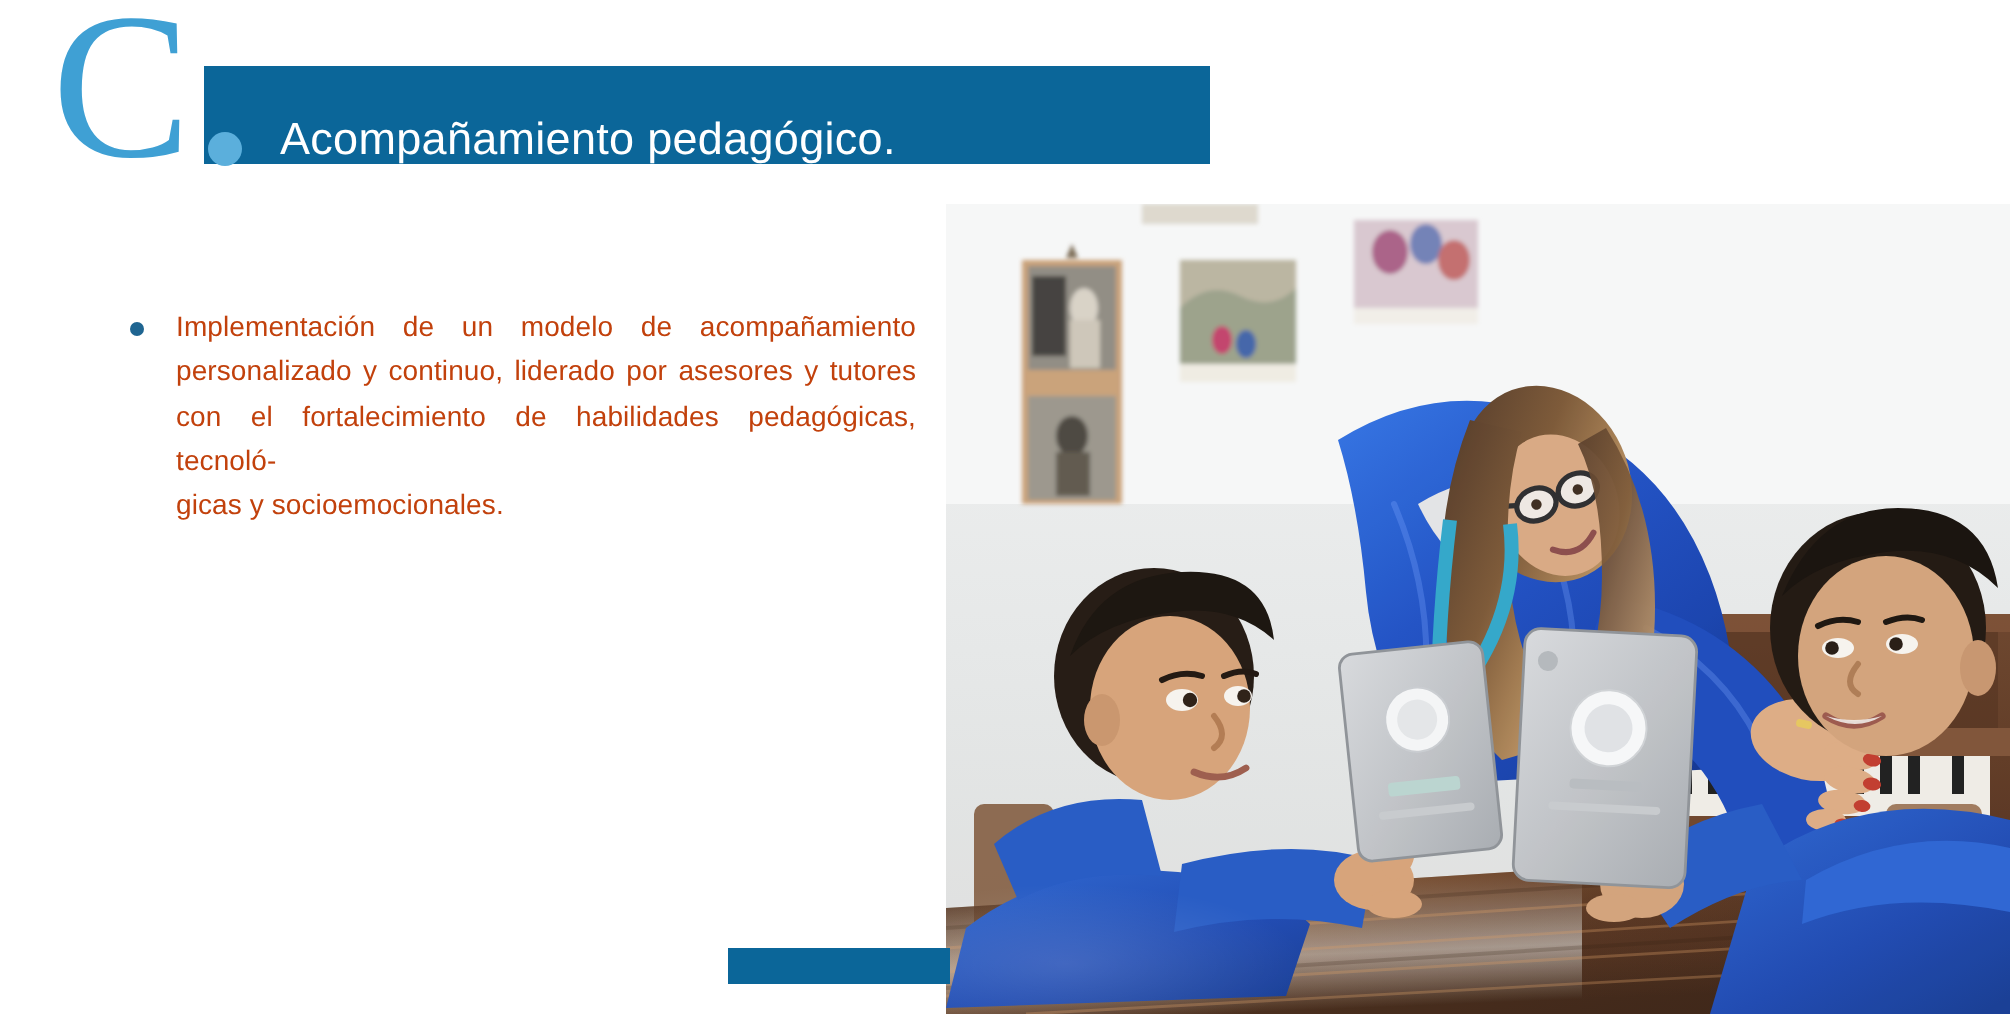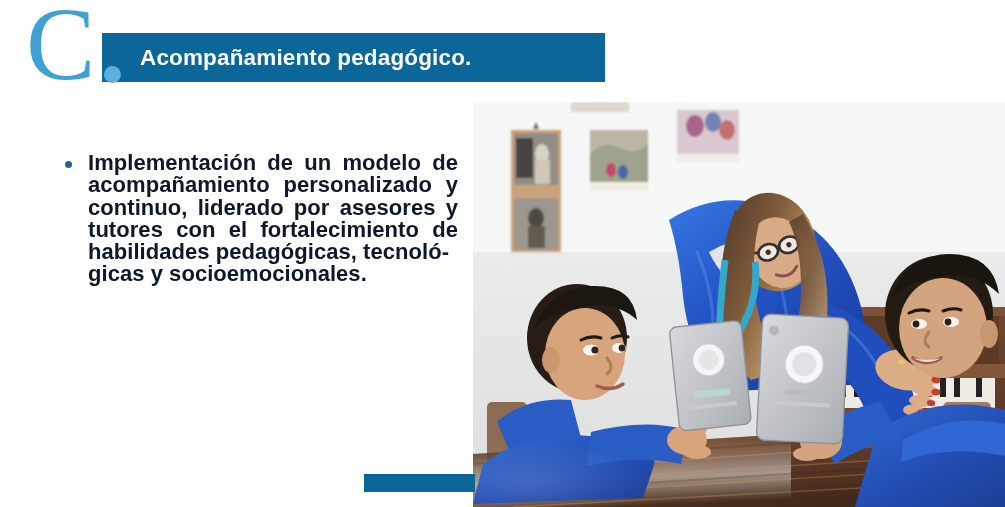--- a/index.html
+++ b/index.html
@@ -52,27 +52,27 @@
     top: 33px;
     width: 503px;
     height: 49px;
     background: #0B6699;
     z-index: 2;
   }
 
   .title-text {
     position: absolute;
     left: 140px;
-    top: 33px;
+    top: 45px;
     width: 460px;
     height: 49px;
     line-height: 49px;
     color: #ffffff;
     font-size: 22.5px;
-    font-weight: 700;
+    font-weight: 400;
     letter-spacing: 0.15px;
     z-index: 4;
     white-space: nowrap;
   }
 
   .drop-cap-dot {
     position: absolute;
     left: 104px;
     top: 66px;
     width: 17px;
@@ -101,24 +101,24 @@
     position: absolute;
     left: 5px;
     top: 9px;
     width: 7px;
     height: 7px;
     border-radius: 50%;
     background: #1F6591;
   }
 
   .bullet-text {
-    color: #0f172a;
-    font-size: 22px;
+    color: #c2410c;
+    font-size: 14px;
     line-height: 22.3px;
-    font-weight: 700;
+    font-weight: 400;
     text-align: justify;
     letter-spacing: 0.05px;
     white-space: pre-line;
     margin: 0;
   }
 
   
   .accent-bar {
     position: absolute;
     left: 364px;

